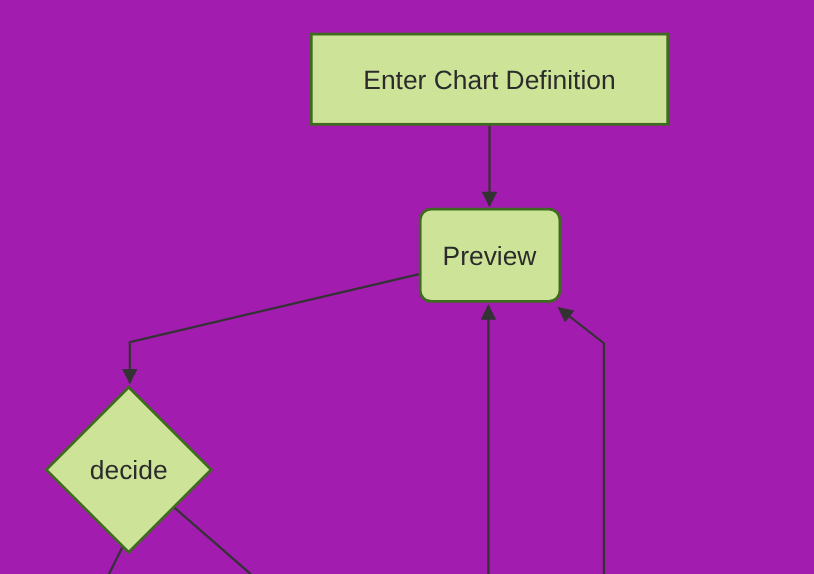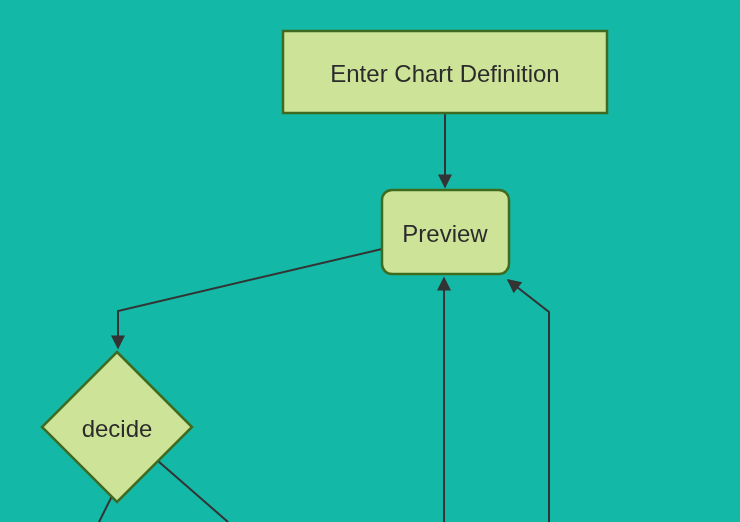--- a/index.html
+++ b/index.html
@@ -4,21 +4,21 @@
 <style>
   html, body {
     margin: 0;
     padding: 0;
     background: #ffffff;
   }
   .canvas {
     position: relative;
     width: 740px;
     height: 522px;
-    background: #14b8a6;
+    background: #a21caf;
     overflow: hidden;
   }
   svg { display: block; }
   .edge {
     stroke: #333333;
     stroke-width: 2;
     fill: none;
   }
   .node-shape {
     stroke: #3e6b20;

